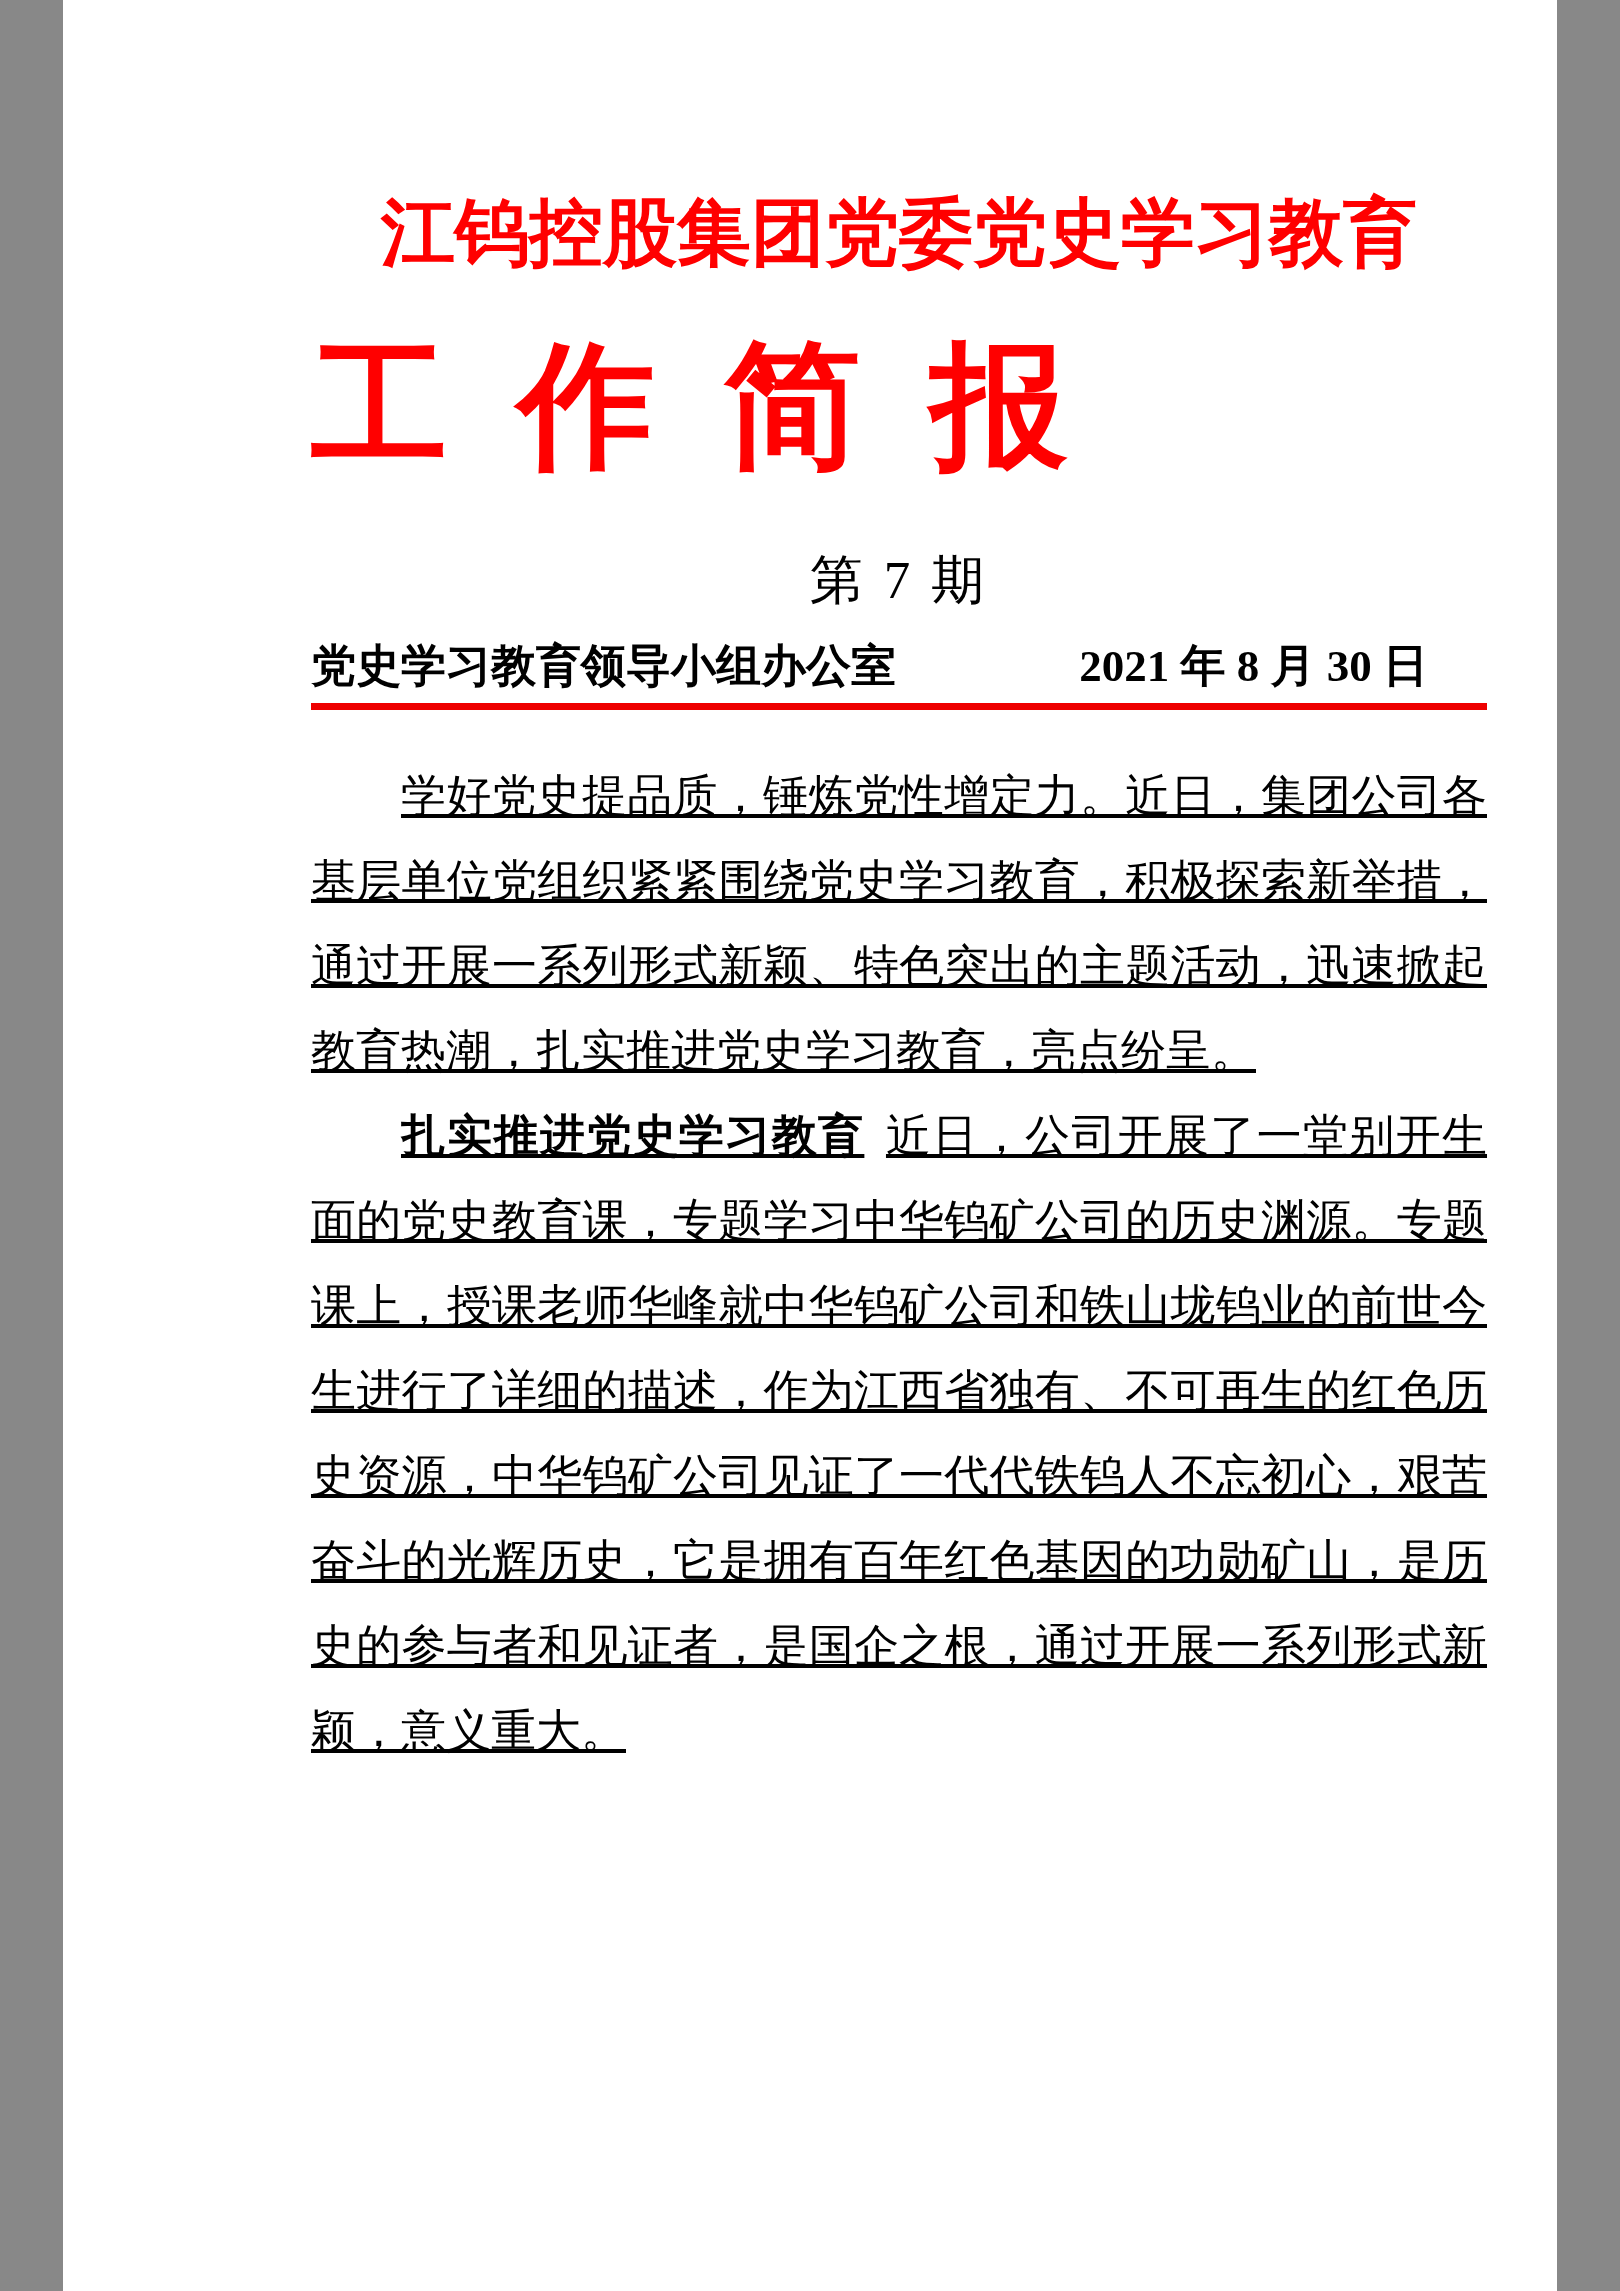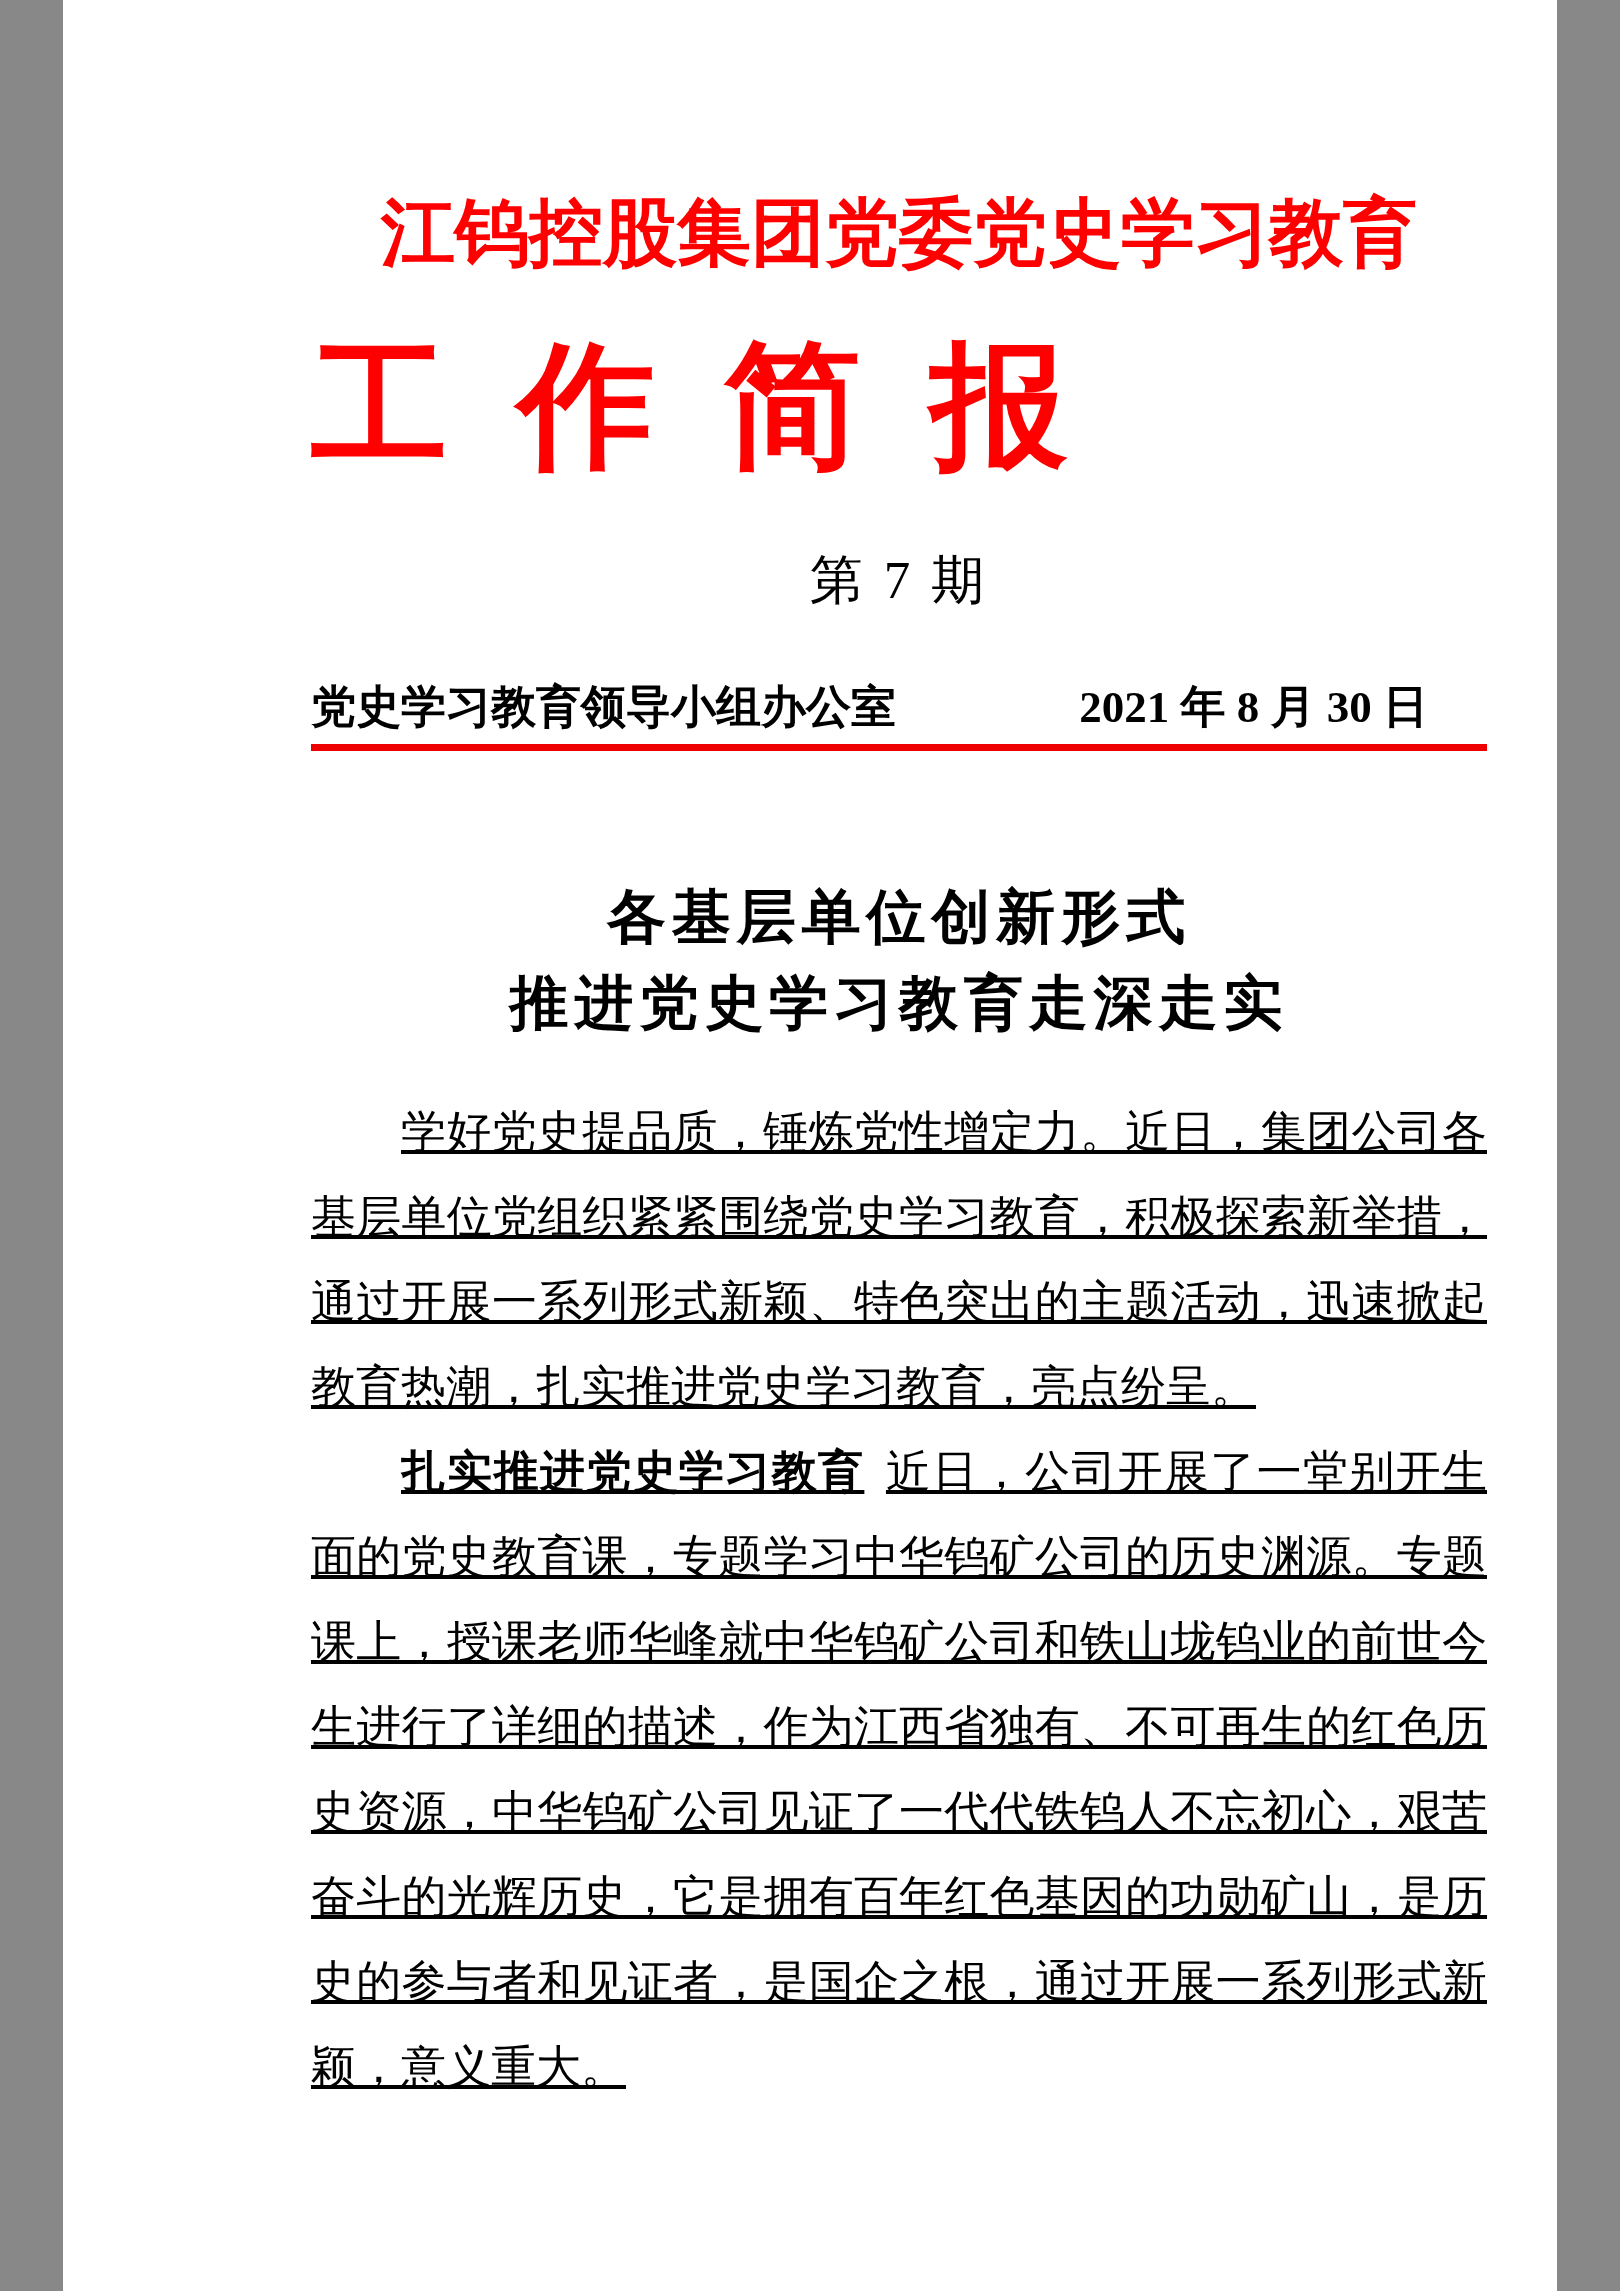--- a/index.html
+++ b/index.html
@@ -42,21 +42,21 @@
     white-space: nowrap;
   }
   .issue-line {
     margin-top: 78px;
     font-size: 53px;
     line-height: 1;
     text-align: center;
     letter-spacing: 3.9px;
   }
   .info-row {
-    margin-top: 78px;
+    margin-top: 37px;
     display: flex;
     justify-content: space-between;
     align-items: baseline;
     font-size: 45px;
     line-height: 1;
     font-weight: bold;
     gap: 37px;
   }
   .info-row .date {
     margin-right: 59px;
@@ -111,24 +111,20 @@
 
       <div class="info-row">
         <span class="office">党史学习教育领导小组办公室</span>
         <span class="date">2021 年 8 月 30 日</span>
       </div>
 
       <div class="red-rule"></div>
     </header>
 
     <main>
-      <h2 class="article-title">
-        <span class="title-line">各基层单位创新形式</span>
-        <span class="title-line">推进党史学习教育走深走实</span>
-      </h2>
 
       <div class="article-body">
         <p>
           <span class="para-lead"></span><span>学好党史提品质，锤炼党性增定力。近日，集团公司各基层单位党组织紧紧围绕党史学习教育，积极探索新举措，通过开展一系列形式新颖、特色突出的主题活动，迅速掀起教育热潮，扎实推进党史学习教育，亮点纷呈。</span>
         </p>
         <p>
           <span class="para-lead">扎实推进党史学习教育</span><span>近日，公司开展了一堂别开生面的党史教育课，专题学习中华钨矿公司的历史渊源。专题课上，授课老师华峰就中华钨矿公司和铁山垅钨业的前世今生进行了详细的描述，作为江西省独有、不可再生的红色历史资源，中华钨矿公司见证了一代代铁钨人不忘初心，艰苦奋斗的光辉历史，它是拥有百年红色基因的功勋矿山，是历史的参与者和见证者，是国企之根，通过开展一系列形式新颖，意义重大。</span>
         </p>
       </div>
     </main>

